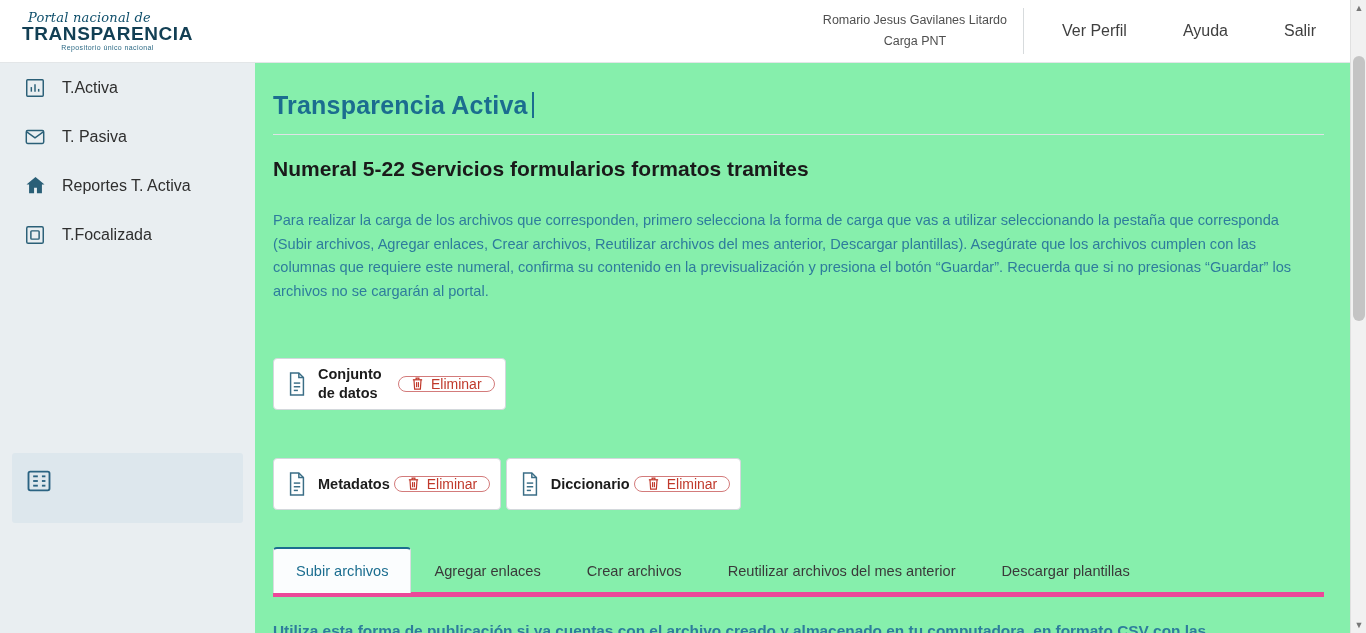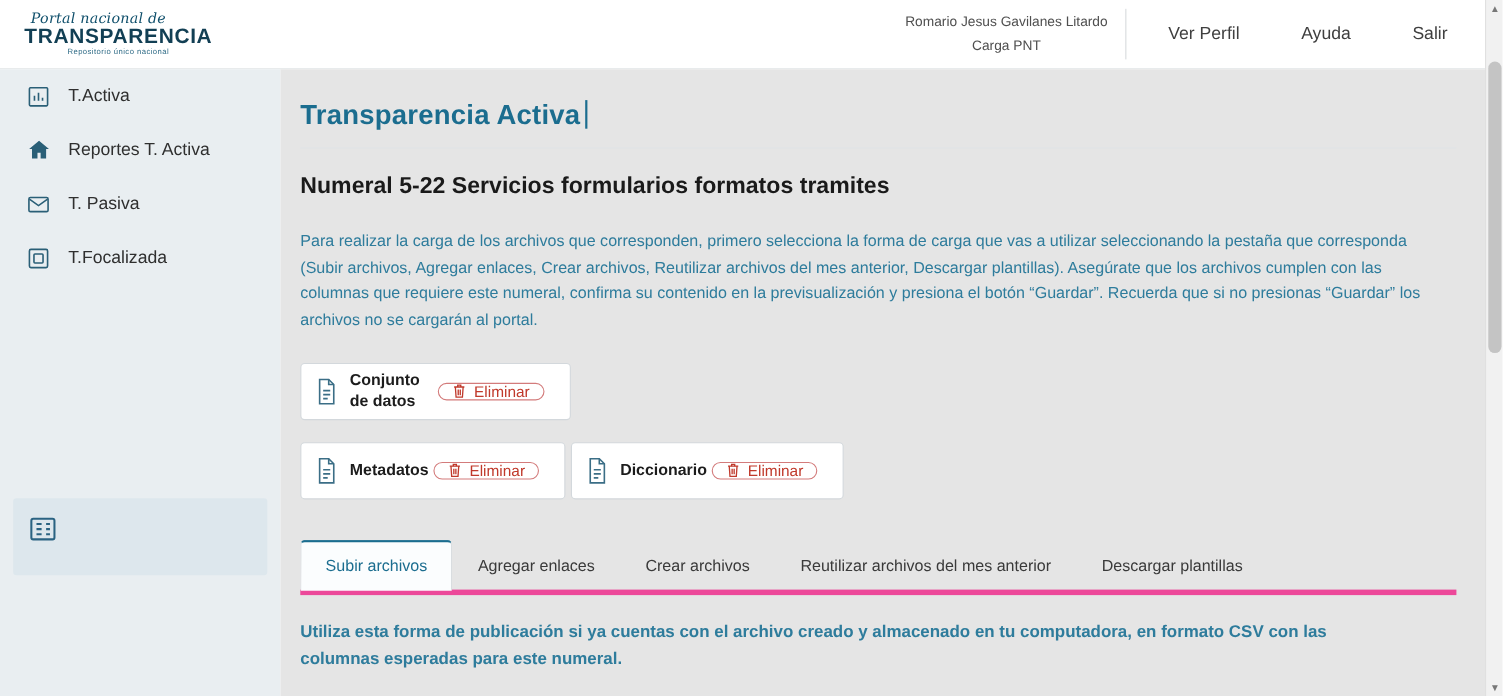--- a/index.html
+++ b/index.html
@@ -149,21 +149,21 @@
     line-height: 1.45;
     letter-spacing: .1px;
   }
 
   
   .main {
     position: absolute;
     top: 63px; left: 255px;
     width: 1095px;
     height: 570px;
-    background: #e5e5e5;
+    background: #86efac;
     padding: 28px 42px 0 18px;
     overflow: hidden;
   }
   .page-title {
     font-size: 25px;
     font-weight: 700;
     color: #1b6d8f;
     margin: 0 0 14px 0;
     letter-spacing: .2px;
   }
@@ -196,22 +196,23 @@
   }
 
   
   .file-chip {
     display: inline-flex;
     align-items: center;
     border: 1px solid #d3d8dc;
     border-radius: 4px;
     background: #ffffff;
     height: 52px;
-    padding: 0 23px 0 12px;
+    padding: 0 10px 0 12px;
     margin-bottom: 20px;
+    margin-top: 28px;
   }
   .file-icon {
     width: 22px; height: 26px;
     margin-right: 10px;
     color: #3b6e86;
     flex: none;
   }
   .file-name {
     font-size: 14.5px;
     font-weight: 700;
@@ -333,35 +334,35 @@
           <line x1="8" y1="16" x2="8" y2="11"></line>
           <line x1="12" y1="16" x2="12" y2="8"></line>
           <line x1="16" y1="16" x2="16" y2="13"></line>
         </svg>
       </span>
       <span class="side-label">T.Activa</span>
     </div>
 
     <div class="side-item">
       <span class="side-icon">
-        <svg width="23" height="23" viewBox="0 0 24 24" fill="currentColor">
-          <path d="M12 3 2.6 11h2.7v9h5.2v-5.6h3v5.6h5.2v-9h2.7z"></path>
-        </svg>
-      </span>
-      <span class="side-label">Reportes T. Activa</span>
-    </div>
-
-    <div class="side-item">
-      <span class="side-icon">
         <svg width="22" height="22" viewBox="0 0 24 24" fill="none" stroke="currentColor" stroke-width="1.6">
           <rect x="2.5" y="5" width="19" height="14" rx="1.5"></rect>
           <path d="M3 6.5 12 13l9-6.5"></path>
         </svg>
       </span>
       <span class="side-label">T. Pasiva</span>
+    </div>
+
+    <div class="side-item">
+      <span class="side-icon">
+        <svg width="23" height="23" viewBox="0 0 24 24" fill="currentColor">
+          <path d="M12 3 2.6 11h2.7v9h5.2v-5.6h3v5.6h5.2v-9h2.7z"></path>
+        </svg>
+      </span>
+      <span class="side-label">Reportes T. Activa</span>
     </div>
 
     <div class="side-item">
       <span class="side-icon">
         <svg width="22" height="22" viewBox="0 0 24 24" fill="none" stroke="currentColor" stroke-width="1.6">
           <rect x="3" y="3" width="18" height="18" rx="1.5"></rect>
           <rect x="7.5" y="7.5" width="9" height="9" rx="1"></rect>
         </svg>
       </span>
       <span class="side-label">T.Focalizada</span>

